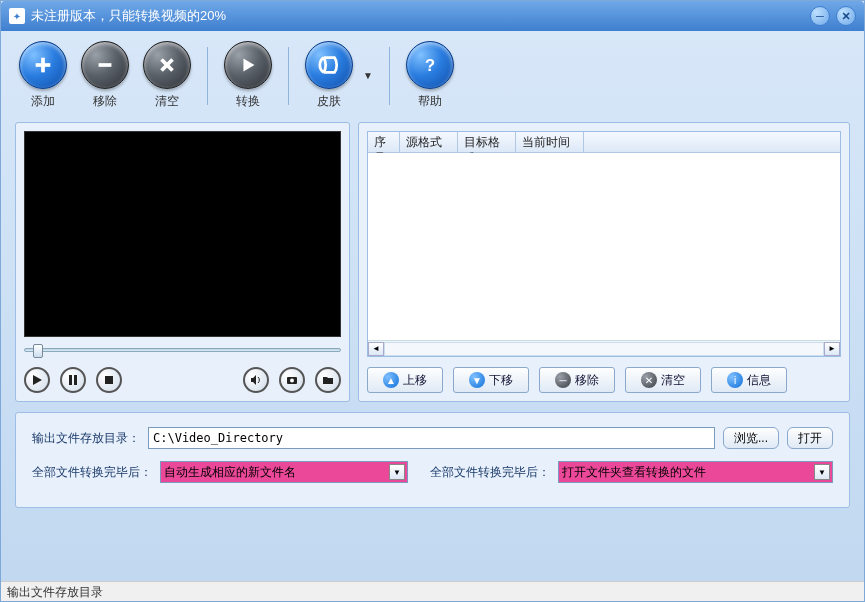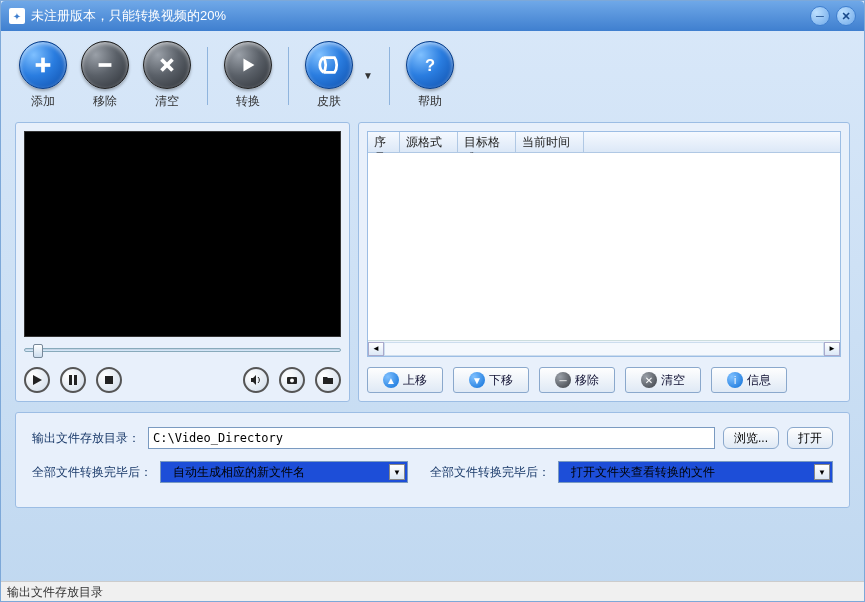--- a/index.html
+++ b/index.html
@@ -39,21 +39,21 @@
 .grid-scroll .sb-btn { width: 16px; height: 14px; background: linear-gradient(#fff,#dce8f7); border: 1px solid #aac; font-size: 8px; display: flex; align-items: center; justify-content: center; }
 .grid-scroll .sb-track { flex: 1; height: 14px; background: #f4f8fd; border: 1px solid #cde; }
 .list-btns { display: flex; gap: 10px; margin-top: 10px; }
 .lbtn { flex: 0 0 auto; min-width: 76px; height: 26px; background: linear-gradient(to bottom,#fefefe,#dfe9f5); border: 1px solid #8aa8cc; border-radius: 3px; display: flex; align-items: center; justify-content: center; gap: 4px; cursor: pointer; padding: 0 8px; font-size: 12px; color: #113; }
 .lbtn .mini-ico { width: 16px; height: 16px; border-radius: 50%; background: radial-gradient(circle at 30% 30%,#7fc0ff,#0d6fd8); display: flex; align-items: center; justify-content: center; color: #fff; font-size: 10px; }
 .lbtn .mini-ico.dark { background: radial-gradient(circle at 30% 30%,#9aa0a8,#3a3e44); }
 .output-panel { margin: 10px 14px 0; padding: 14px 16px; height: 96px; }
 .out-row { display: flex; align-items: center; gap: 8px; margin-bottom: 12px; }
 .out-row label { color: #1a3a6a; font-size: 12px; white-space: nowrap; }
 input[type=text].field { height: 22px; border: 1px solid #7a9ac0; padding: 0 4px; font-family: Consolas, monospace; font-size: 12px; background: #fff; }
-.combo { height: 22px; border: 1px solid #7a9ac0; background: #1d4ed8; display: flex; align-items: center; padding: 0 12px; position: relative; font-size: 12px; }
+.combo { height: 22px; border: 1px solid #7a9ac0; background: #ec4899; display: flex; align-items: center; padding: 0 3px; position: relative; font-size: 12px; }
 .combo .caret { position: absolute; right: 2px; top: 2px; width: 16px; height: 16px; border: 1px solid #888; background: linear-gradient(#fff,#dde8f4); display: flex; align-items: center; justify-content: center; font-size: 8px; }
 .small-btn { height: 22px; padding: 0 10px; background: linear-gradient(to bottom,#fefefe,#dfe9f5); border: 1px solid #8aa8cc; border-radius: 6px; cursor: pointer; font-size: 12px; }
 .statusbar { position: absolute; bottom: 0; left: 0; right: 0; height: 20px; background: #f0f0f0; border-top: 1px solid #ccc; padding: 2px 6px; font-size: 12px; color: #333; }
 </style>
 </head>
 <body>
 
 <div class="window">
   <div class="titlebar">
     <div class="title-text">

